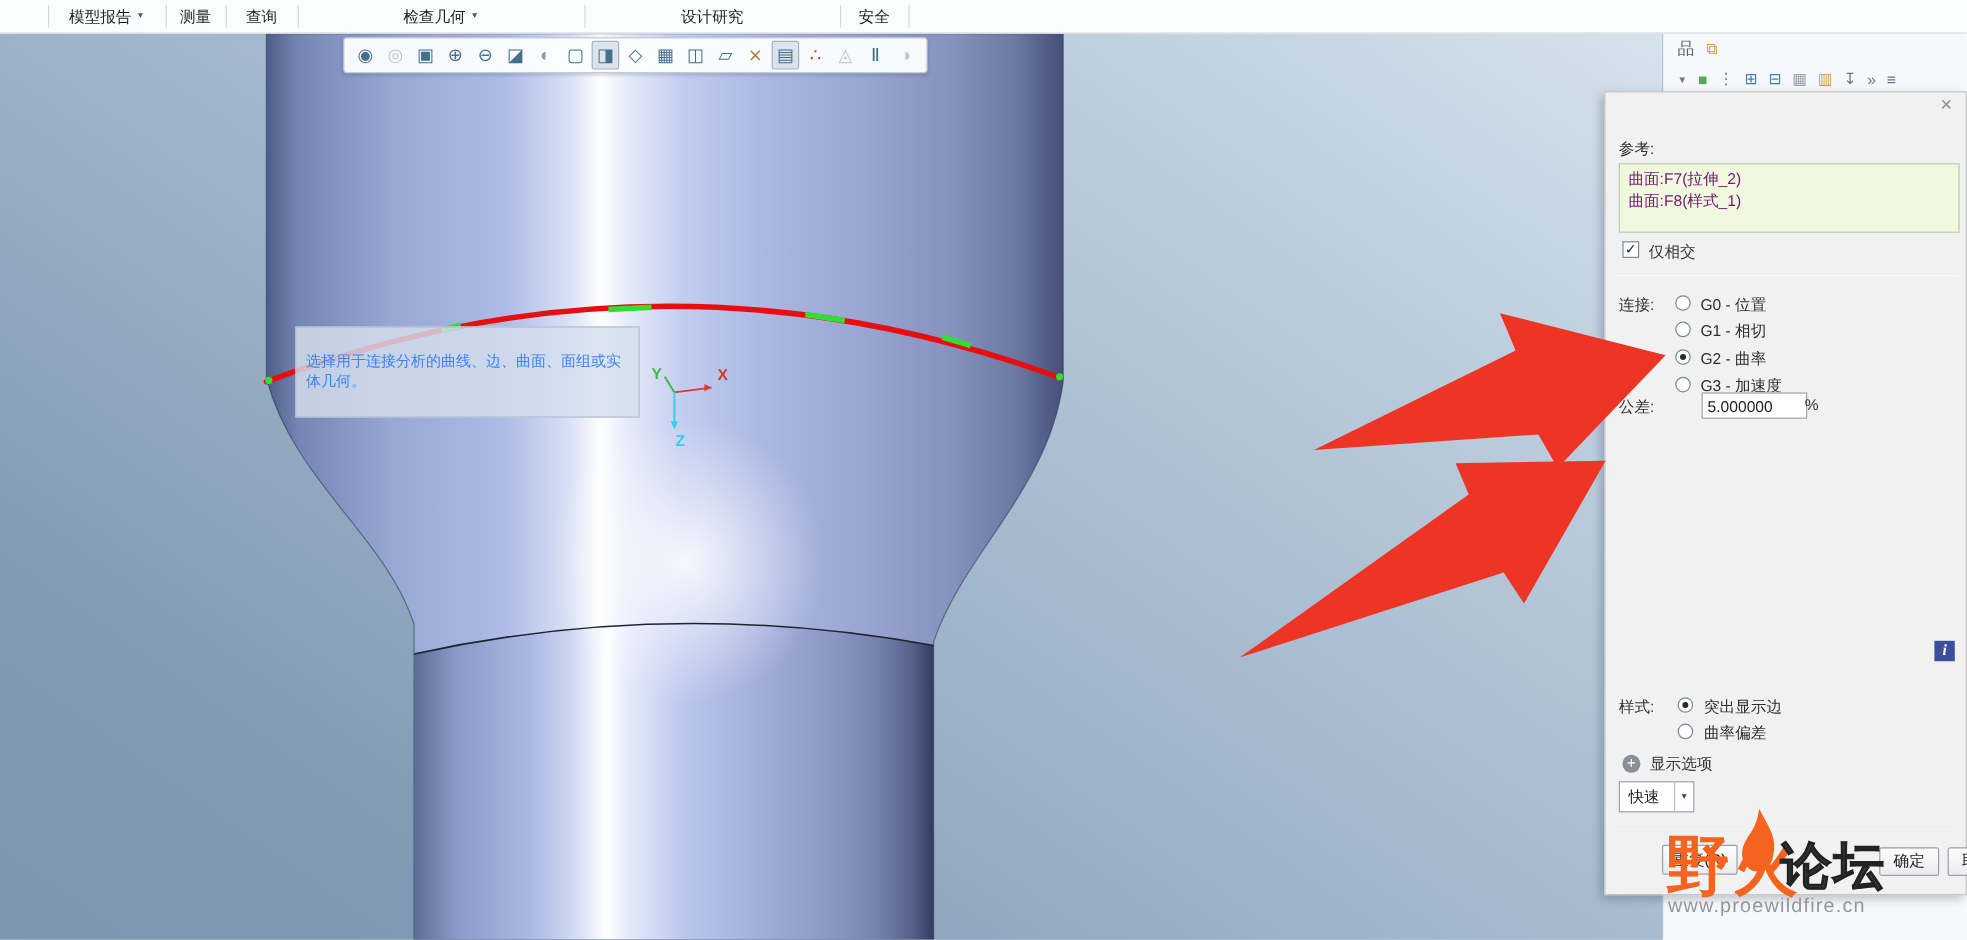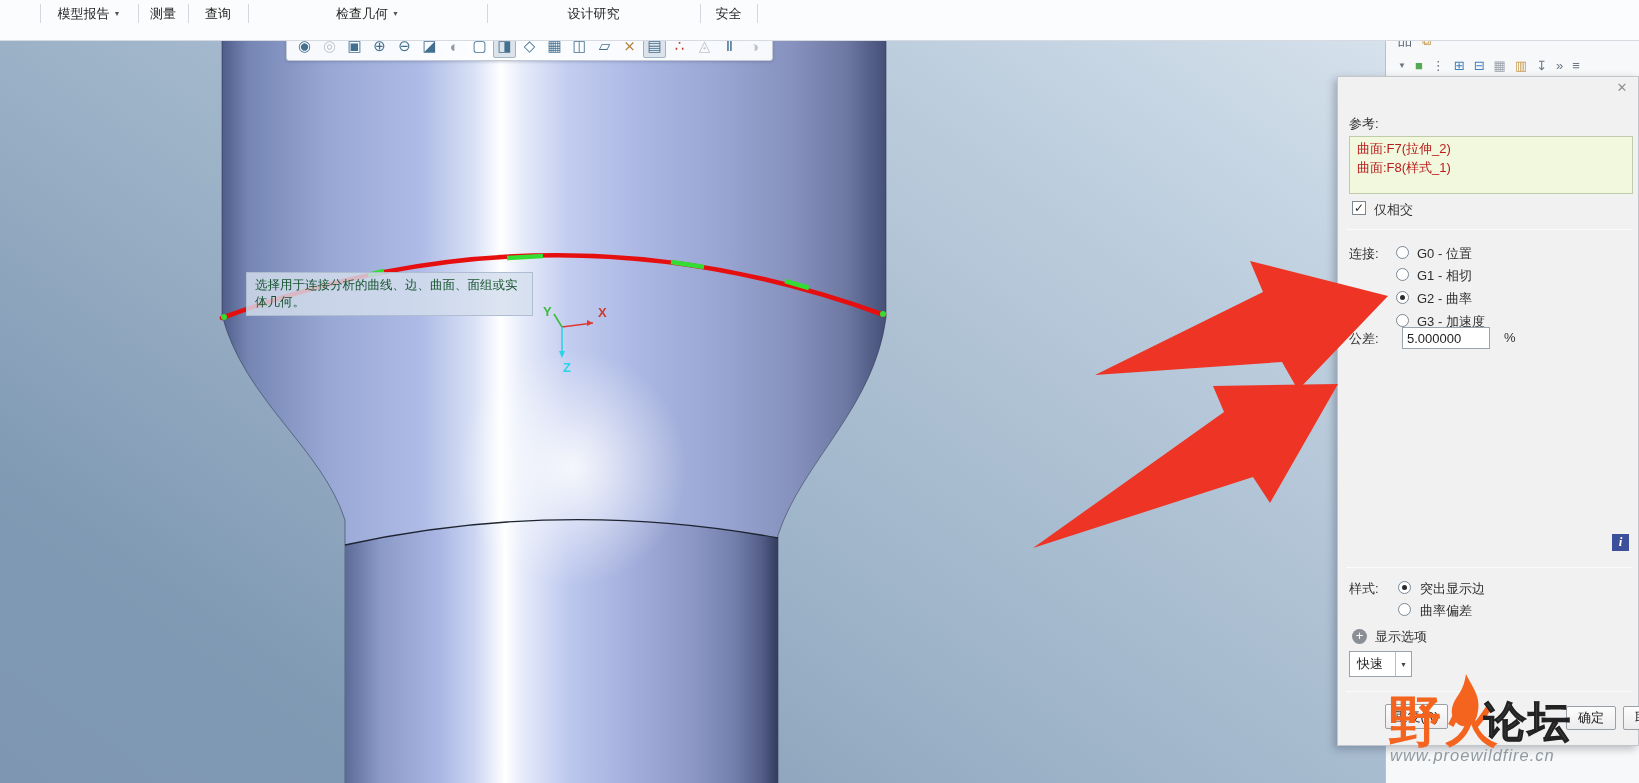--- a/index.html
+++ b/index.html
@@ -1,21 +1,21 @@
 <!DOCTYPE html>
 <html><head>
 <meta charset="utf-8">
 <style>
   * { margin:0; padding:0; box-sizing:border-box; }
   html,body { width:1639px; height:783px; overflow:hidden;
     font-family:"Liberation Sans","DejaVu Sans",sans-serif; }
   .abs { position:absolute; }
 
   
-  #ribbon { left:0; top:0; width:1639px; height:41px; background:#fbfcfd;
+  #ribbon { left:0; top:0; width:1639px; height:28px; background:#fbfcfd;
     border-bottom:1px solid #d7dbe1; z-index:30; }
   .rtab { position:absolute; top:0; height:27px; display:flex; align-items:center;
     justify-content:center; font-size:13px; color:#1f1f1f; cursor:default; gap:4px; }
   .rtab .caret { font-size:7px; color:#555; }
   .rsep { position:absolute; top:4px; height:19px; width:1px; background:#d3d7de; }
 
   
   #viewport { left:0; top:28px; width:1385px; height:755px; z-index:1;
     background:linear-gradient(215deg,#d6e2ec 0%,#bccddd 22%,#9db3c8 55%,#819ab4 82%,#7e96b1 100%);
     background-color:#96acc3; }
@@ -24,23 +24,23 @@
   #gtoolbar { left:286px; top:31px; height:30px; z-index:12; display:flex; align-items:center;
     background:rgba(253,254,255,.95); border:1px solid #c3cad4; border-radius:3px;
     padding:0 6px; gap:2px; box-shadow:0 1px 3px rgba(40,60,90,.25); }
   .gicon { width:23px; height:24px; display:flex; align-items:center; justify-content:center;
     font-size:15px; color:#44708f; border:1px solid transparent; border-radius:2px; }
   .gicon.pressed { background:#dde3ea; border-color:#9fb4c6; }
   .gicon.disabled { color:#bcc3ca; }
   .gicon.warm { color:#b0803a; } .gicon.red { color:#c0392b; } .gicon.dim { color:#8f9aa6; }
 
   
-  #tooltip { left:246px; top:272px; width:287px; z-index:8; padding:4px 8px;
+  #tooltip { left:246px; top:272px; width:287px; z-index:8; padding:20px 8px;
     background:rgba(212,222,237,.82); border:1px solid #aebdd2;
-    font-size:12.5px; line-height:17px; color:#14532d; }
+    font-size:12.5px; line-height:17px; color:#3b82f6; }
 
   
   .axlabel { position:absolute; z-index:9; font-size:13px; font-weight:bold; }
 
   
   #rightpane { left:1385px; top:28px; width:254px; height:755px; background:#f7f8f9;
     border-left:1px solid #bac1c9; z-index:5; }
   .trow { position:absolute; display:flex; gap:10px; align-items:center; }
   .ticon { font-size:13px; color:#6b7684; }
 
@@ -49,32 +49,32 @@
     border:1px solid #c2c5c9; box-shadow:-3px 3px 8px rgba(20,30,50,.28); z-index:20;
     font-size:13px; color:#333; }
   #dlg-header { position:absolute; left:0; top:0; width:100%; height:24px;
     display:flex; align-items:center; }
   #dlg-title { flex:1; text-align:center; color:#a2a2a4; font-size:13px; }
   #dlg-close { position:absolute; right:8px; top:3px; color:#8e9297; font-size:13px;
     width:16px; text-align:center; cursor:default; }
   .dlabel { position:absolute; color:#333; }
   .refbox { position:absolute; left:11px; top:59px; width:284px; height:58px;
     background:#f1f8dd; border:1px solid #c0cbab; padding:2px 7px; line-height:19px;
-    color:#b91c1c; }
+    color:#701a75; }
   .sep { position:absolute; left:8px; width:286px; height:1px; background:#dcdcde;
     border-bottom:1px solid #fbfbfc; }
   .cbox { position:absolute; left:14px; top:124px; width:14px; height:14px; background:#fff;
     border:1px solid #7a8894; font-size:12px; line-height:12px; text-align:center;
     color:#2b2b2b; font-weight:bold; }
   .radio { position:absolute; width:13px; height:13px; border:1px solid #7a8894;
     border-radius:50%; background:#fff; }
   .radio.sel::after { content:""; position:absolute; left:3px; top:3px; width:5px;
     height:5px; border-radius:50%; background:#2b2b2b; }
   .rlabel { position:absolute; color:#2e2e2e; }
-  .tolinput { position:absolute; left:64px; top:250px; width:88px; height:22px;
+  .tolinput { position:absolute; left:80px; top:250px; width:88px; height:22px;
     border:1px solid #9aa2ab; background:#fff; font-size:13px; padding:0 4px;
     font-family:"Liberation Sans",sans-serif; color:#1d1d1d; }
   .resbox { position:absolute; left:11px; top:296px; width:256px; height:182px;
     background:#f6f6f7; border:1px solid #b7babf; padding:6px 9px; line-height:19px;
     color:#232323; white-space:pre-line; }
   .infobtn { position:absolute; left:274px; top:457px; width:17px; height:17px;
     background:#3b4f9b; color:#fff; font-family:"Liberation Serif",serif;
     font-weight:bold; font-style:italic; font-size:13px; text-align:center;
     line-height:16px; }
   .plusdisc { position:absolute; left:14px; top:552px; width:15px; height:15px;
@@ -94,21 +94,21 @@
 
   
   #arrows { left:0; top:0; width:1639px; height:783px; z-index:40; pointer-events:none; }
   #watermark { left:1388px; top:680px; width:210px; height:100px; z-index:45;
     pointer-events:none; }
   #wm-line { position:relative; height:62px; }
   #wm-orange { position:absolute; left:0; top:6px; font-size:54px; font-weight:bold;
     color:#f4641e; letter-spacing:2px; }
   #wm-dark { position:absolute; left:96px; top:14px; font-size:42px; font-weight:bold;
     color:rgba(40,40,40,.88); -webkit-text-stroke:1px #222; letter-spacing:2px; }
-  #wm-url { position:absolute; left:2px; top:66px; font-style:italic; font-size:16.5px;
+  #wm-url { position:absolute; left:2px; top:66px; font-size:16.5px;
     color:#90999f; letter-spacing:1px; }
 </style>
 </head>
 <body>
 
 <div id="ribbon" class="abs">
   <div class="rsep" style="left:40px"></div>
   <div class="rtab" style="left:40px;width:98px">
     <span>模型报告</span>
     <span class="caret">▼</span>

